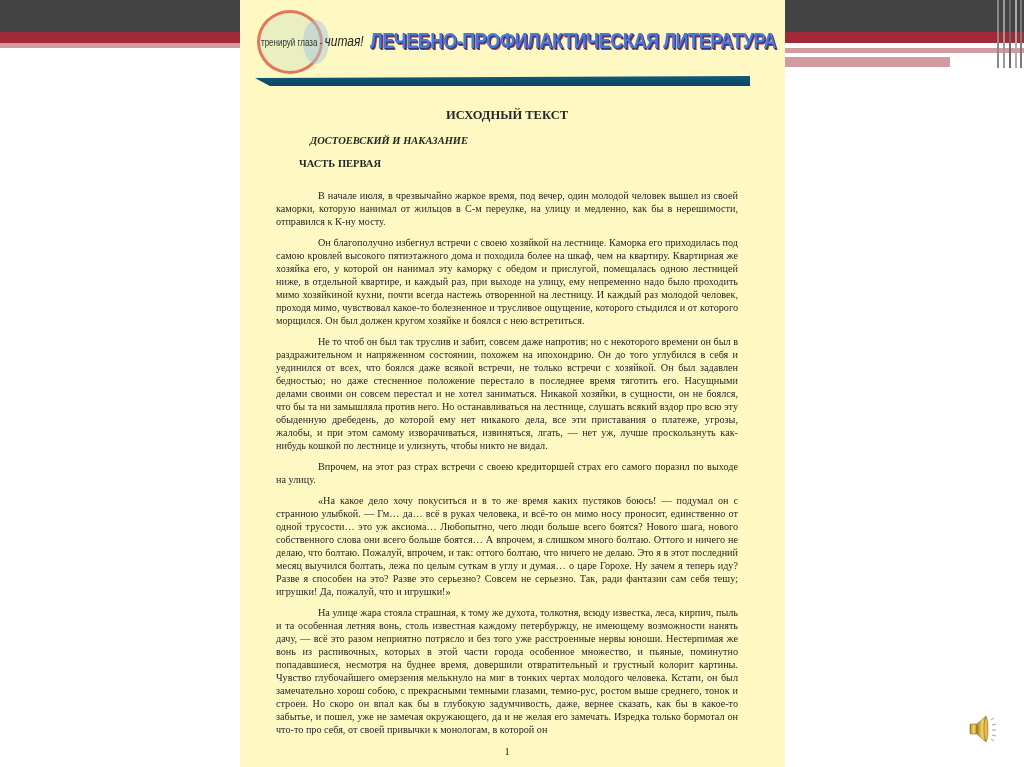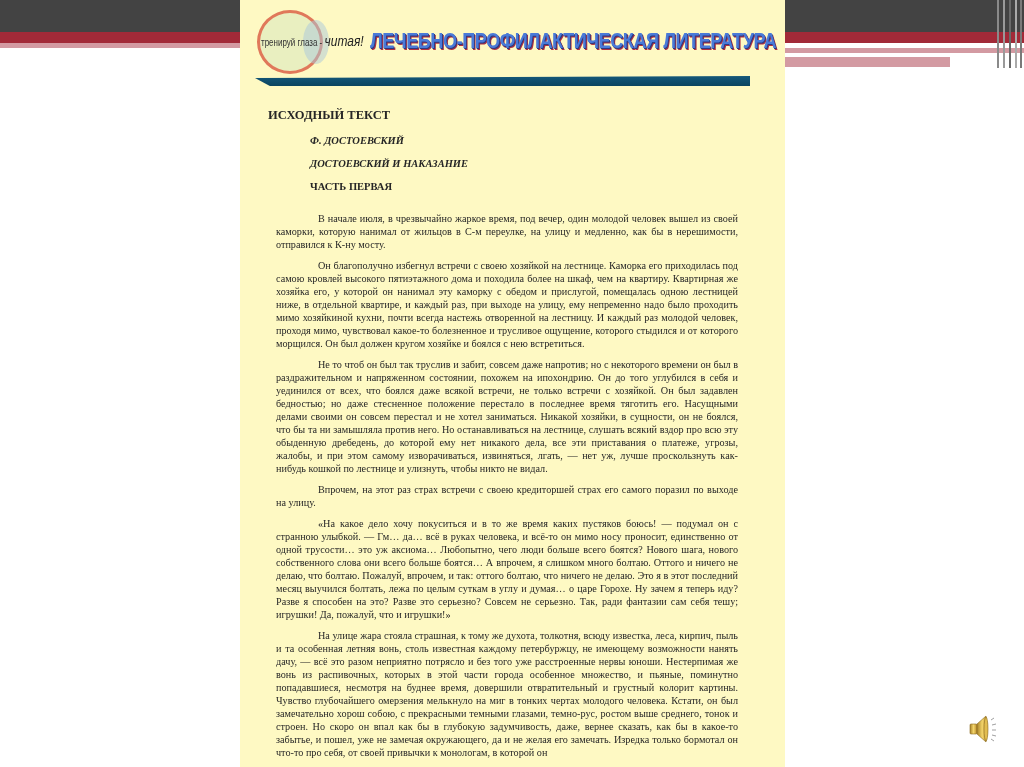--- a/index.html
+++ b/index.html
@@ -51,23 +51,23 @@
   }
   .banner-bar {
     position: absolute; left: 15px; top: 76px; width: 495px; height: 10px;
     background: linear-gradient(#14587a, #0b4560);
     clip-path: polygon(0 20%, 100% 0, 100% 100%, 3% 100%);
   }
 
   .doc {
     position: absolute; left: 28px; top: 108px; width: 478px; color: #262626;
   }
-  .doc-heading { font-weight: bold; font-size: 12.5px; margin: 0 0 12px; }
+  .doc-heading { text-align: center; font-weight: bold; font-size: 12.5px; margin: 0 0 12px; }
   .doc-author, .doc-work { font-weight: bold; font-style: italic; font-size: 10.5px; margin: 0 0 12px 42px; }
-  .doc-part { font-weight: bold; font-size: 10.5px; margin: 0 0 20px 42px; }
+  .doc-part { font-weight: bold; font-size: 10.5px; margin: 0 0 20px 31px; }
   .doc-body p {
     margin: 8px; font-size: 10.2px; line-height: 13px; text-align: justify; text-indent: 42px;
   }
   .page-num { text-align: center; font-size: 10.5px; margin-top: 10px; }
 
   .speaker {
     position: absolute; left: 968px; top: 712px; width: 32px; height: 34px;
   }
 </style>
 </head>
@@ -96,21 +96,20 @@
     <div class="logo-text">
       <span>тренируй глаза -</span>
       <b>читая!</b>
     </div>
   </div>
   <div class="banner-title">ЛЕЧЕБНО-ПРОФИЛАКТИЧЕСКАЯ ЛИТЕРАТУРА</div>
   <div class="banner-bar"></div>
 
   <div class="doc">
     <div class="doc-heading">ИСХОДНЫЙ ТЕКСТ</div>
-    <div class="doc-author">Ф. ДОСТОЕВСКИЙ</div>
     <div class="doc-work">ДОСТОЕВСКИЙ И НАКАЗАНИЕ</div>
     <div class="doc-part">ЧАСТЬ ПЕРВАЯ</div>
     <div class="doc-body">
       <p>В начале июля, в чрезвычайно жаркое время, под вечер, один молодой человек вышел из своей каморки, которую нанимал от жильцов в С-м переулке, на улицу и медленно, как бы в нерешимости, отправился к К-ну мосту.</p>
       <p>Он благополучно избегнул встречи с своею хозяйкой на лестнице. Каморка его приходилась под самою кровлей высокого пятиэтажного дома и походила более на шкаф, чем на квартиру. Квартирная же хозяйка его, у которой он нанимал эту каморку с обедом и прислугой, помещалась одною лестницей ниже, в отдельной квартире, и каждый раз, при выходе на улицу, ему непременно надо было проходить мимо хозяйкиной кухни, почти всегда настежь отворенной на лестницу. И каждый раз молодой человек, проходя мимо, чувствовал какое-то болезненное и трусливое ощущение, которого стыдился и от которого морщился. Он был должен кругом хозяйке и боялся с нею встретиться.</p>
       <p>Не то чтоб он был так труслив и забит, совсем даже напротив; но с некоторого времени он был в раздражительном и напряженном состоянии, похожем на ипохондрию. Он до того углубился в себя и уединился от всех, что боялся даже всякой встречи, не только встречи с хозяйкой. Он был задавлен бедностью; но даже стесненное положение перестало в последнее время тяготить его. Насущными делами своими он совсем перестал и не хотел заниматься. Никакой хозяйки, в сущности, он не боялся, что бы та ни замышляла против него. Но останавливаться на лестнице, слушать всякий вздор про всю эту обыденную дребедень, до которой ему нет никакого дела, все эти приставания о платеже, угрозы, жалобы, и при этом самому изворачиваться, извиняться, лгать, — нет уж, лучше проскользнуть как-нибудь кошкой по лестнице и улизнуть, чтобы никто не видал.</p>
       <p>Впрочем, на этот раз страх встречи с своею кредиторшей страх его самого поразил по выходе на улицу.</p>
       <p>«На какое дело хочу покуситься и в то же время каких пустяков боюсь! — подумал он с странною улыбкой. — Гм… да… всё в руках человека, и всё-то он мимо носу проносит, единственно от одной трусости… это уж аксиома… Любопытно, чего люди больше всего боятся? Нового шага, нового собственного слова они всего больше боятся… А впрочем, я слишком много болтаю. Оттого и ничего не делаю, что болтаю. Пожалуй, впрочем, и так: оттого болтаю, что ничего не делаю. Это я в этот последний месяц выучился болтать, лежа по целым суткам в углу и думая… о царе Горохе. Ну зачем я теперь иду? Разве я способен на это? Разве это серьезно? Совсем не серьезно. Так, ради фантазии сам себя тешу; игрушки! Да, пожалуй, что и игрушки!»</p>
       <p>На улице жара стояла страшная, к тому же духота, толкотня, всюду известка, леса, кирпич, пыль и та особенная летняя вонь, столь известная каждому петербуржцу, не имеющему возможности нанять дачу, — всё это разом неприятно потрясло и без того уже расстроенные нервы юноши. Нестерпимая же вонь из распивочных, которых в этой части города особенное множество, и пьяные, поминутно попадавшиеся, несмотря на буднее время, довершили отвратительный и грустный колорит картины. Чувство глубочайшего омерзения мелькнуло на миг в тонких чертах молодого человека. Кстати, он был замечательно хорош собою, с прекрасными темными глазами, темно-рус, ростом выше среднего, тонок и строен. Но скоро он впал как бы в глубокую задумчивость, даже, вернее сказать, как бы в какое-то забытье, и пошел, уже не замечая окружающего, да и не желая его замечать. Изредка только бормотал он что-то про себя, от своей привычки к монологам, в которой он</p>
     </div>

